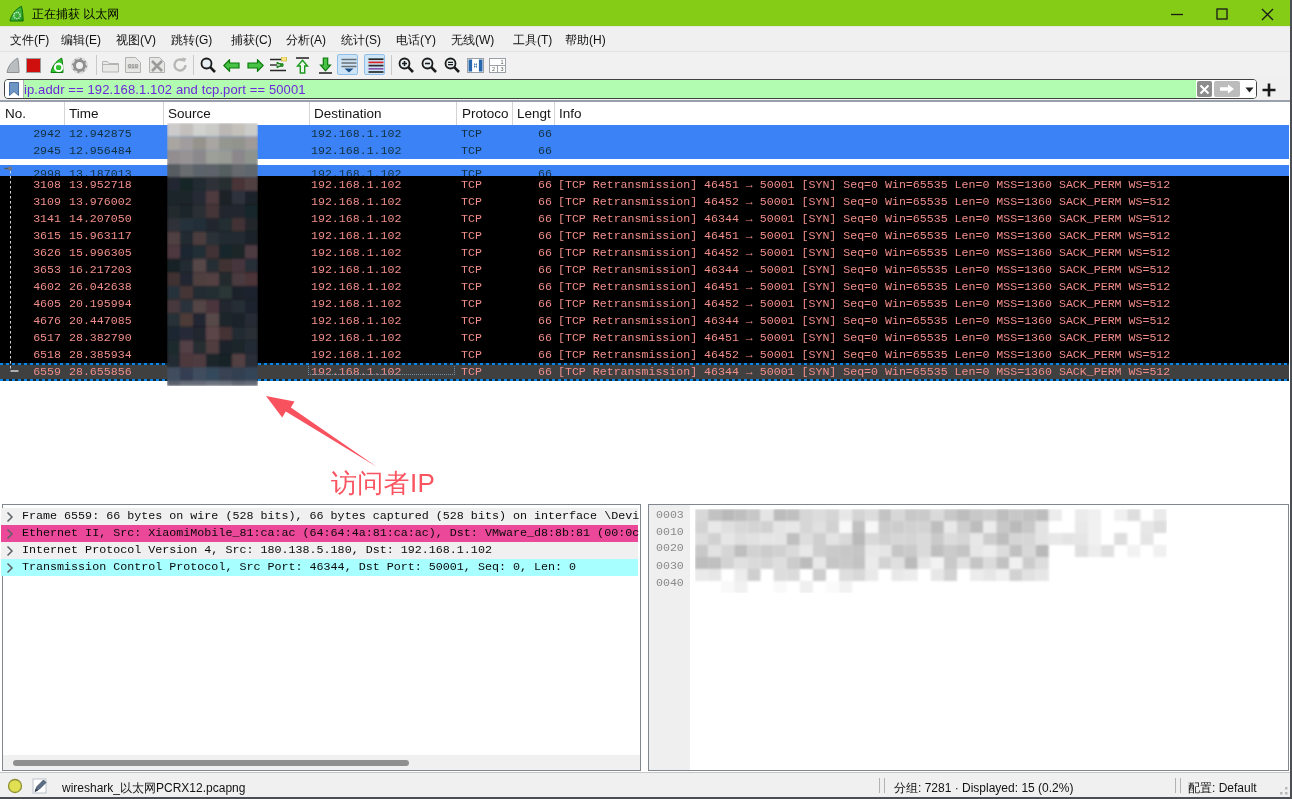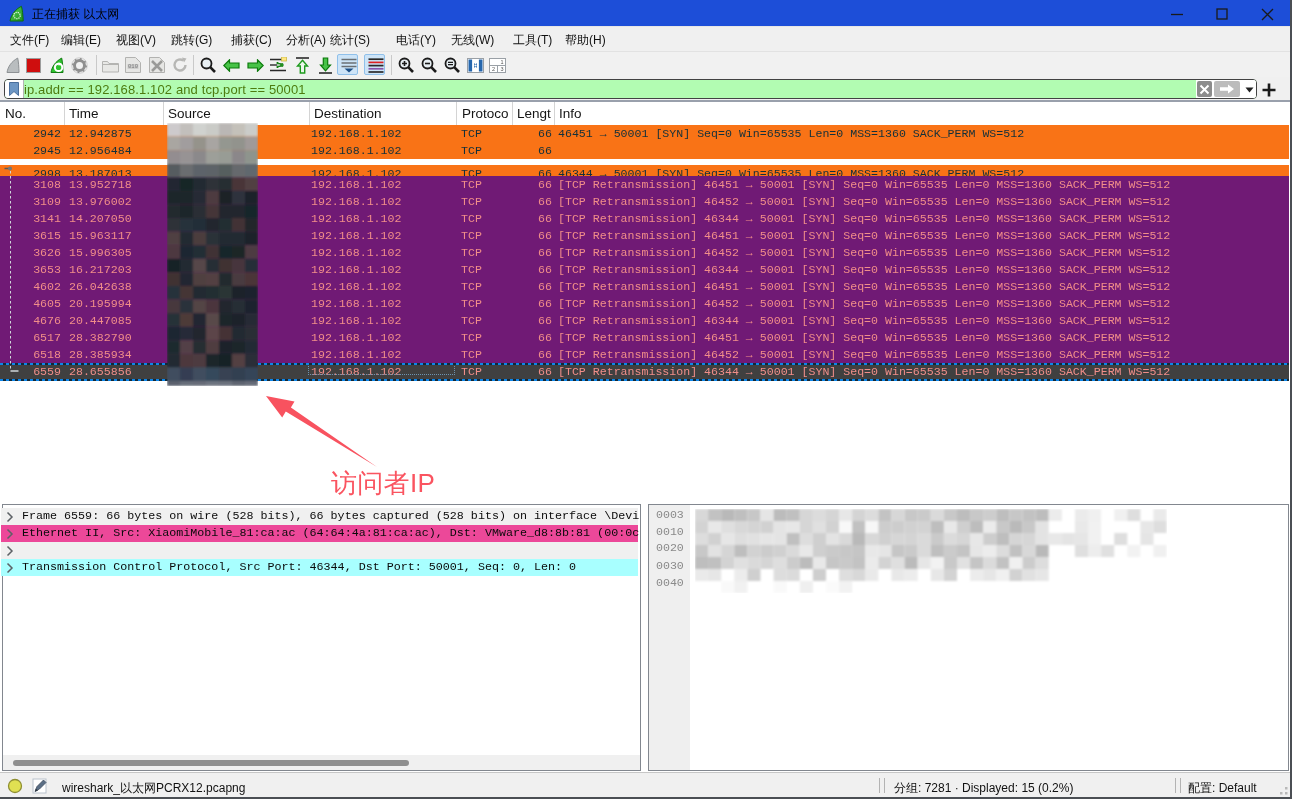--- a/index.html
+++ b/index.html
@@ -1,38 +1,38 @@
 <!DOCTYPE html>
 <html><head><meta charset="utf-8">
 <style>
 *{margin:0;padding:0;box-sizing:border-box}
 html,body{width:1292px;height:799px;overflow:hidden;background:#fff;font-family:"Liberation Sans",sans-serif;position:relative}
 .abs{position:absolute}
-.titlebar{position:absolute;left:0;top:0;width:1292px;height:26px;background:#1d4ed8}
+.titlebar{position:absolute;left:0;top:0;width:1292px;height:26px;background:#84cc16}
 .title-text{position:absolute;left:32px;top:6px;font-size:12px;color:#000}
 .menubar{position:absolute;left:0;top:26px;width:1292px;height:25px;background:#f0f0f0;border-top:1px solid #e6e6e6}
 .mitem{position:absolute;top:5px;font-size:12px;color:#111}
 .toolbar{position:absolute;left:0;top:51px;width:1292px;height:26px;background:#f1f1f1;border-top:1px solid #e2e2e2}
 .tsep{position:absolute;top:3px;width:1px;height:20px;background:#c9c9c9}
 .tbox{position:absolute;top:0px;width:21px;height:21px;background:#cde4f7;border:1px solid #90c0ea;border-radius:2px;top:2px}
 .filterbar{position:absolute;left:0;top:77px;width:1292px;height:25px;background:#f0f0f0}
 .fbox{position:absolute;left:4px;top:2px;width:1253px;height:20px;background:#b2fcb2;border:1px solid #424242;border-radius:4px;overflow:hidden}
 .fbook{position:absolute;left:0;top:0;width:19px;height:18px;background:#fff;border-right:1px solid #b5b5b5}
-.ftext{position:absolute;left:19px;top:2px;font-size:13px;color:#4d7c0f;letter-spacing:0.12px}
+.ftext{position:absolute;left:19px;top:2px;font-size:13px;color:#6d28d9;letter-spacing:0.12px}
 .fxbtn{position:absolute;left:1192px;top:1px;width:15px;height:16px;background:#8c8c8c;border-radius:2px}
 .fgo{position:absolute;left:1209px;top:1px;width:26px;height:16px;background:#bcbcbc;border-radius:2px}
 .fcaret{position:absolute;left:1236px;top:0;width:16px;height:18px;background:#fff}
 .hdrline{position:absolute;left:0;top:100px;width:1292px;height:2px;background:#99a0ac}
 .plist{position:absolute;left:0;top:102px;width:1289px;height:401px;background:#fff}
 .phdr{position:absolute;left:0;top:102px;width:1289px;height:36px;background:#fff;font-size:13.5px;color:#141414}
 .phdr span{position:absolute;top:4px}
 .phdr .vline{position:absolute;top:0;width:1px;height:23px;background:#d4d4d4}
 .prow{position:absolute;left:0;width:1289px;height:17px;font-family:"Liberation Mono",monospace;font-size:11.6px;line-height:17px}
-.r-gray{background:#f97316;color:#12303b}
-.r-dark{background:#701a75;color:#f18e89}
+.r-gray{background:#3b82f6;color:#12303b}
+.r-dark{background:#000000;color:#f18e89}
 .r-sel{background:#404040;color:#f18e89;line-height:17px}
 .prow span{position:absolute;white-space:pre}
 .c-no{left:0;width:61px;text-align:right}
 .c-time{left:69px}
 .c-dest{left:311px}
 .c-proto{left:461px}
 .c-len{left:498px;width:54px;text-align:right}
 .c-info{left:558px}
 .ann-text{position:absolute;left:331px;top:466px;font-size:26px;color:#fa5460;letter-spacing:0.3px}
 .dpane{position:absolute;left:2px;top:504px;width:639px;height:267px;background:#fff;border:1px solid #82878f;overflow:hidden}
@@ -67,21 +67,21 @@
    <path d="M96 5 l11 11 M107 5 l-11 11" stroke="#1a1a1a" stroke-width="1.3"></path>
  </svg>
 </div>
 <div class="menubar">
     <span class="mitem" style="left:10px">文件(F)</span>
     <span class="mitem" style="left:61px">编辑(E)</span>
     <span class="mitem" style="left:116px">视图(V)</span>
     <span class="mitem" style="left:171px">跳转(G)</span>
     <span class="mitem" style="left:231px">捕获(C)</span>
     <span class="mitem" style="left:286px">分析(A)</span>
-    <span class="mitem" style="left:330px">统计(S)</span>
+    <span class="mitem" style="left:341px">统计(S)</span>
     <span class="mitem" style="left:396px">电话(Y)</span>
     <span class="mitem" style="left:451px">无线(W)</span>
     <span class="mitem" style="left:513px">工具(T)</span>
     <span class="mitem" style="left:565px">帮助(H)</span>
   </div>
 <div class="toolbar">
     <svg class="abs" style="left:5px;top:5px" width="16" height="17">
       <path d="M2 15.5 L14 15.5 C13.9 10.5 13.5 4.5 12.7 1.1 C6.6 4.4 3 9.5 2 15.5 Z" fill="#b9bdbf" stroke="#8d9194" stroke-width="1"></path>
     </svg>
     <svg class="abs" style="left:26px;top:6px" width="15" height="15">
@@ -230,36 +230,34 @@
  <div class="vline" style="left:456px"></div>
  <div class="vline" style="left:512px"></div>
  <div class="vline" style="left:554px"></div>
 </div>
 <div class="prow r-gray" style="top:125px">
     <span class="c-no">2942</span>
     <span class="c-time">12.942875</span>
     <span class="c-dest">192.168.1.102</span>
     <span class="c-proto">TCP</span>
     <span class="c-len">66</span>
-    <span class="c-info">46451 → 50001 [SYN] Seq=0 Win=65535 Len=0 MSS=1360 SACK_PERM WS=512</span>
   </div>
 <div class="prow r-gray" style="top:142px">
     <span class="c-no">2945</span>
     <span class="c-time">12.956484</span>
     <span class="c-dest">192.168.1.102</span>
     <span class="c-proto">TCP</span>
     <span class="c-len">66</span>
   </div>
 <div class="prow r-gray" style="top:165px">
     <span class="c-no">2998</span>
     <span class="c-time">13.187013</span>
     <span class="c-dest">192.168.1.102</span>
     <span class="c-proto">TCP</span>
     <span class="c-len">66</span>
-    <span class="c-info">46344 → 50001 [SYN] Seq=0 Win=65535 Len=0 MSS=1360 SACK_PERM WS=512</span>
   </div>
 <div class="prow r-dark" style="top:176px">
     <span class="c-no">3108</span>
     <span class="c-time">13.952718</span>
     <span class="c-dest">192.168.1.102</span>
     <span class="c-proto">TCP</span>
     <span class="c-len">66</span>
     <span class="c-info">[TCP Retransmission] 46451 → 50001 [SYN] Seq=0 Win=65535 Len=0 MSS=1360 SACK_PERM WS=512</span>
   </div>
 <div class="prow r-dark" style="top:193px">
@@ -514,21 +512,21 @@
 <div class="ann-text">访问者IP</div>
 <div class="dpane"></div>
 <div class="dline" style="top:508px;background:#f0f0f0"><svg class="caret" width="8" height="12">
       <path d="M1.5 1.5 L6 6 L1.5 10.5" fill="none" stroke="#5d6166" stroke-width="1.5"></path>
     </svg><span>Frame 6559: 66 bytes on wire (528 bits), 66 bytes captured (528 bits) on interface \Devi</span></div>
 <div class="dline" style="top:525.1px;background:#ec4899"><svg class="caret" width="8" height="12">
       <path d="M1.5 1.5 L6 6 L1.5 10.5" fill="none" stroke="#5d6166" stroke-width="1.5"></path>
     </svg><span>Ethernet II, Src: XiaomiMobile_81:ca:ac (64:64:4a:81:ca:ac), Dst: VMware_d8:8b:81 (00:0c</span></div>
 <div class="dline" style="top:542.2px;background:#f0f0f0"><svg class="caret" width="8" height="12">
       <path d="M1.5 1.5 L6 6 L1.5 10.5" fill="none" stroke="#5d6166" stroke-width="1.5"></path>
-    </svg></div>
+    </svg><span>Internet Protocol Version 4, Src: 180.138.5.180, Dst: 192.168.1.102</span></div>
 <div class="dline" style="top:559.3000000000001px;background:#a8ffff"><svg class="caret" width="8" height="12">
       <path d="M1.5 1.5 L6 6 L1.5 10.5" fill="none" stroke="#5d6166" stroke-width="1.5"></path>
     </svg><span>Transmission Control Protocol, Src Port: 46344, Dst Port: 50001, Seq: 0, Len: 0</span></div>
 <div class="dscroll"></div>
 <div class="dthumb"></div>
 <div class="hpane"></div>
 <div class="hoffcol"></div>
 <div class="hoff" style="top:509px">0003</div>
 <div class="hoff" style="top:526px">0010</div>
 <div class="hoff" style="top:542px">0020</div>

